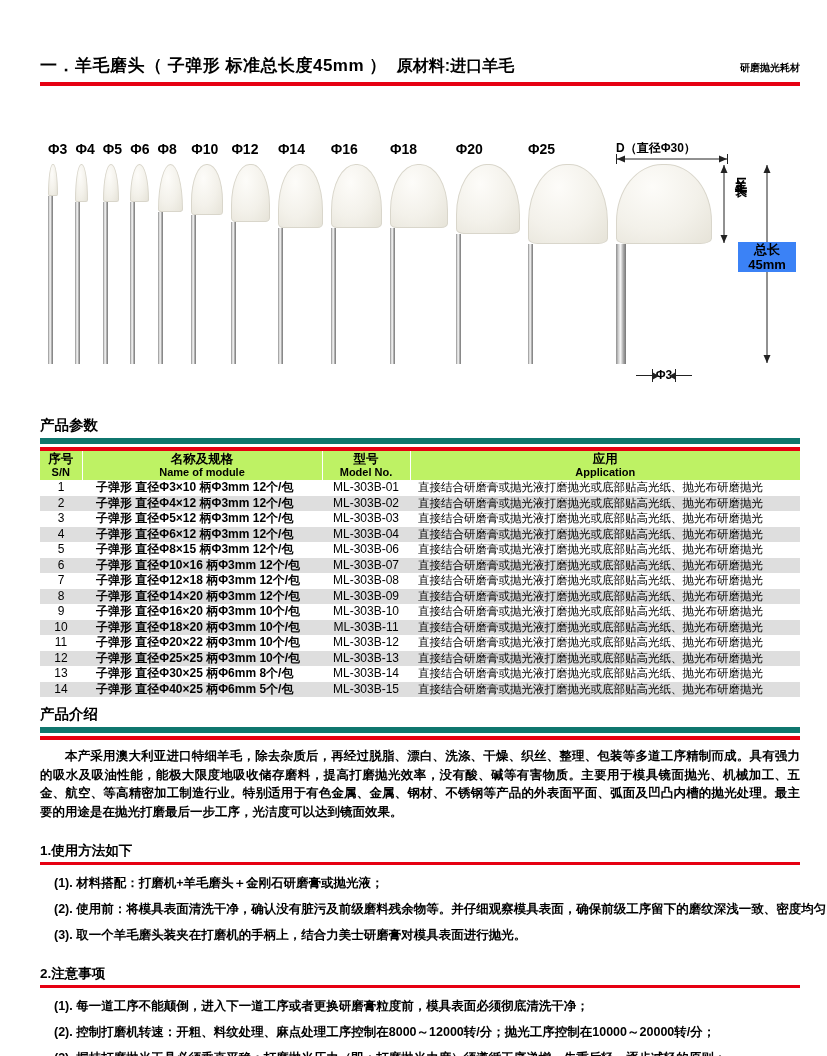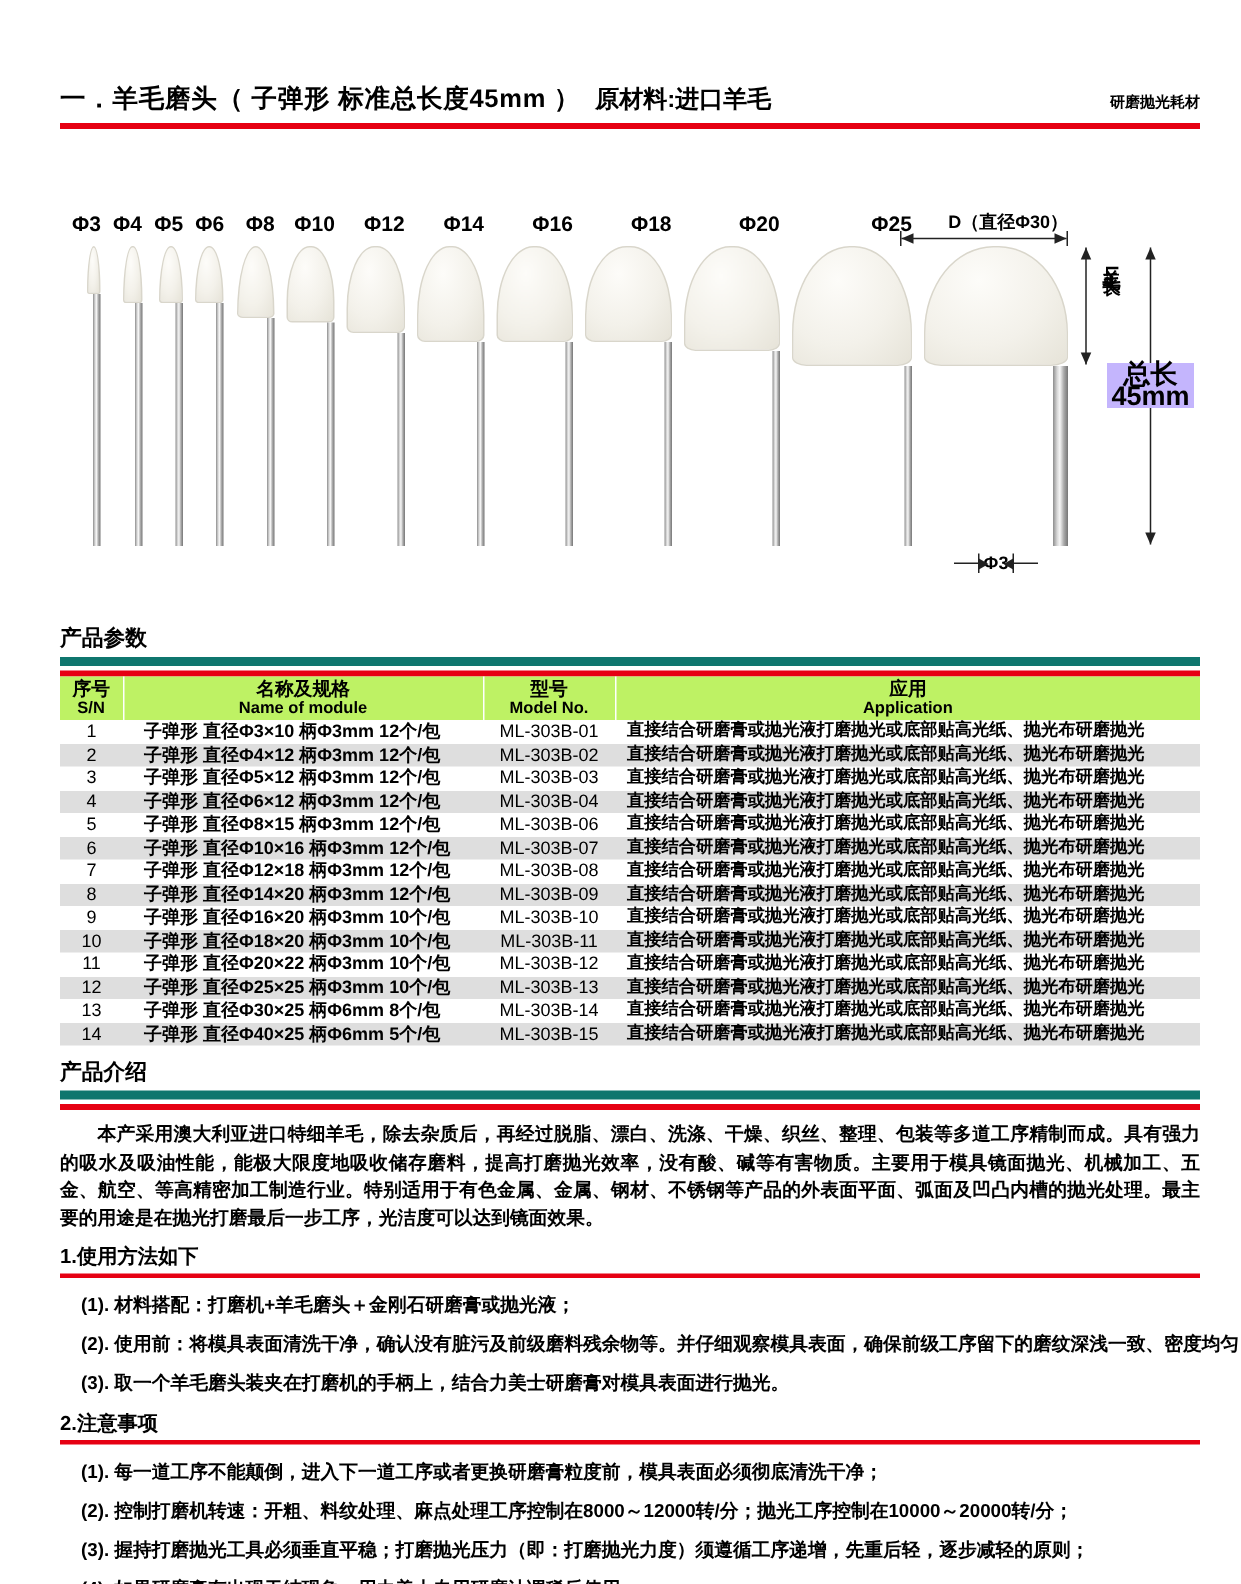--- a/index.html
+++ b/index.html
@@ -17,21 +17,21 @@
   .hdr-material { font-size:16px; font-weight:700; margin-left:10px;text-align:center; }
   .hdr-right { font-size:10px; font-weight:700; margin-left:auto;margin-top:33px; }
   .hdr-rule { height:4px; background:var(--accent); margin-top:5px; }
 
   
   .diagram {
     margin-top:56px; height:248px; position:relative;
     display:flex; justify-content:space-between; align-items:flex-start;
     padding:0 88px 0 8px;
   }
-  .bit { display:flex; flex-direction:column; align-items:flex-end; flex:none; }
+  .bit { display:flex; flex-direction:column; align-items:flex-start; flex:none; }
   .bit-label { height:22px; line-height:15px; font-size:14px; font-weight:700; white-space:nowrap; }
   .bit-label.small { height:12px; line-height:12px; font-size:12px; font-weight:700; }
   .bit-head {
     background:radial-gradient(ellipse at 38% 28%, #fdfcf9 0%, #f3f1ea 55%, #e6e3d8 100%);
     border:1px solid #d9d6cb;
     border-radius:48% 48% 12% 12% / 72% 72% 7% 7%;
   }
   .bit-head.pointy { border-radius:50% 50% 16% 16% / 96% 96% 6% 6%; }
   .bit-shaft {
     width:5px;
@@ -43,21 +43,21 @@
   .dim-d { display:block; margin:0 0 0 0; }
   .dim-v { position:absolute; }
   .dim-v.inner { left:103px; top:22px; }
   .dim-v.outer { left:146px; top:22px; }
   .headlen-label {
     position:absolute; left:116px; top:27px;
     writing-mode:vertical-rl; font-size:12px; font-weight:700; letter-spacing:2px;
   }
   .total-label {
     position:absolute; left:122px; top:100px; width:58px; text-align:center;
-    font-size:18px; font-weight:700; line-height:15px; background:#c4b5fd;
+    font-size:13px; font-weight:700; line-height:15px; background:#3b82f6;
   }
   .shank-dim { position:absolute; left:-2px; top:227px; width:100px; display:flex; align-items:center; justify-content:center; }
   .seg { width:16px; height:1px; background:#222; position:relative; }
   .seg.r::after { content:""; position:absolute; right:-7px; top:-3.5px; border:4px solid transparent; border-right:0; border-left:7px solid #222; }
   .seg.l::before { content:""; position:absolute; left:-7px; top:-3.5px; border:4px solid transparent; border-left:0; border-right:7px solid #222; }
   .shank-label { border-left:1px solid #222; border-right:1px solid #222; padding:0 3px; font-size:12px; font-weight:700; line-height:13px; }
 
   
   .section-head { font-size:14.5px; font-weight:700; padding-bottom:3px; border-bottom:6px solid #0f766e; }
   .red-bar { height:4px; background:var(--accent); margin-top:3px; }
@@ -70,26 +70,26 @@
   thead th { background:#bef264; vertical-align:middle; padding:2px 0; border-left:1px solid #ffffff; }
   thead th:first-child { border-left:none; }
   th .zh { display:block; font-size:12.5px; font-weight:700; line-height:13px; }
   th .en { display:block; font-size:11px; font-weight:700; line-height:12px; }
   col.c-sn { width:42px; } col.c-name { width:240px; } col.c-model { width:88px; }
   tbody td { font-size:12px; line-height:15.5px; height:15.5px; white-space:nowrap; overflow:hidden; }
   tbody tr.alt { background:#dedede; }
   td.col-sn { text-align:center; }
   td.col-name { padding-left:14px; font-weight:700; }
   td.col-model { text-align:center; }
-  td.col-app { padding-left:8px; font-weight:700; font-size:11.5px; }
+  td.col-app { padding-left:8px; font-weight:400; font-size:11.5px; }
 
   
   .intro-wrap { margin-top:8px; }
   .intro-p { font-size:12.5px; font-weight:600; line-height:18.5px; text-indent:2em; text-align:justify; margin-top:7px; }
-  .sub-section { margin-top:8px; }
+  .sub-section { margin-top:21px; }
   ul.plain { list-style:none; padding:10px 0 0 14px; }
   ul.plain li { font-size:12.5px; font-weight:600; line-height:17px; margin-bottom:9px; white-space:nowrap; }
 </style>
 </head>
 <body>
 
 <div class="page">
 
   <div class="hdr">
     <span class="hdr-title">一．羊毛磨头（ 子弹形 标准总长度45mm ）</span>

